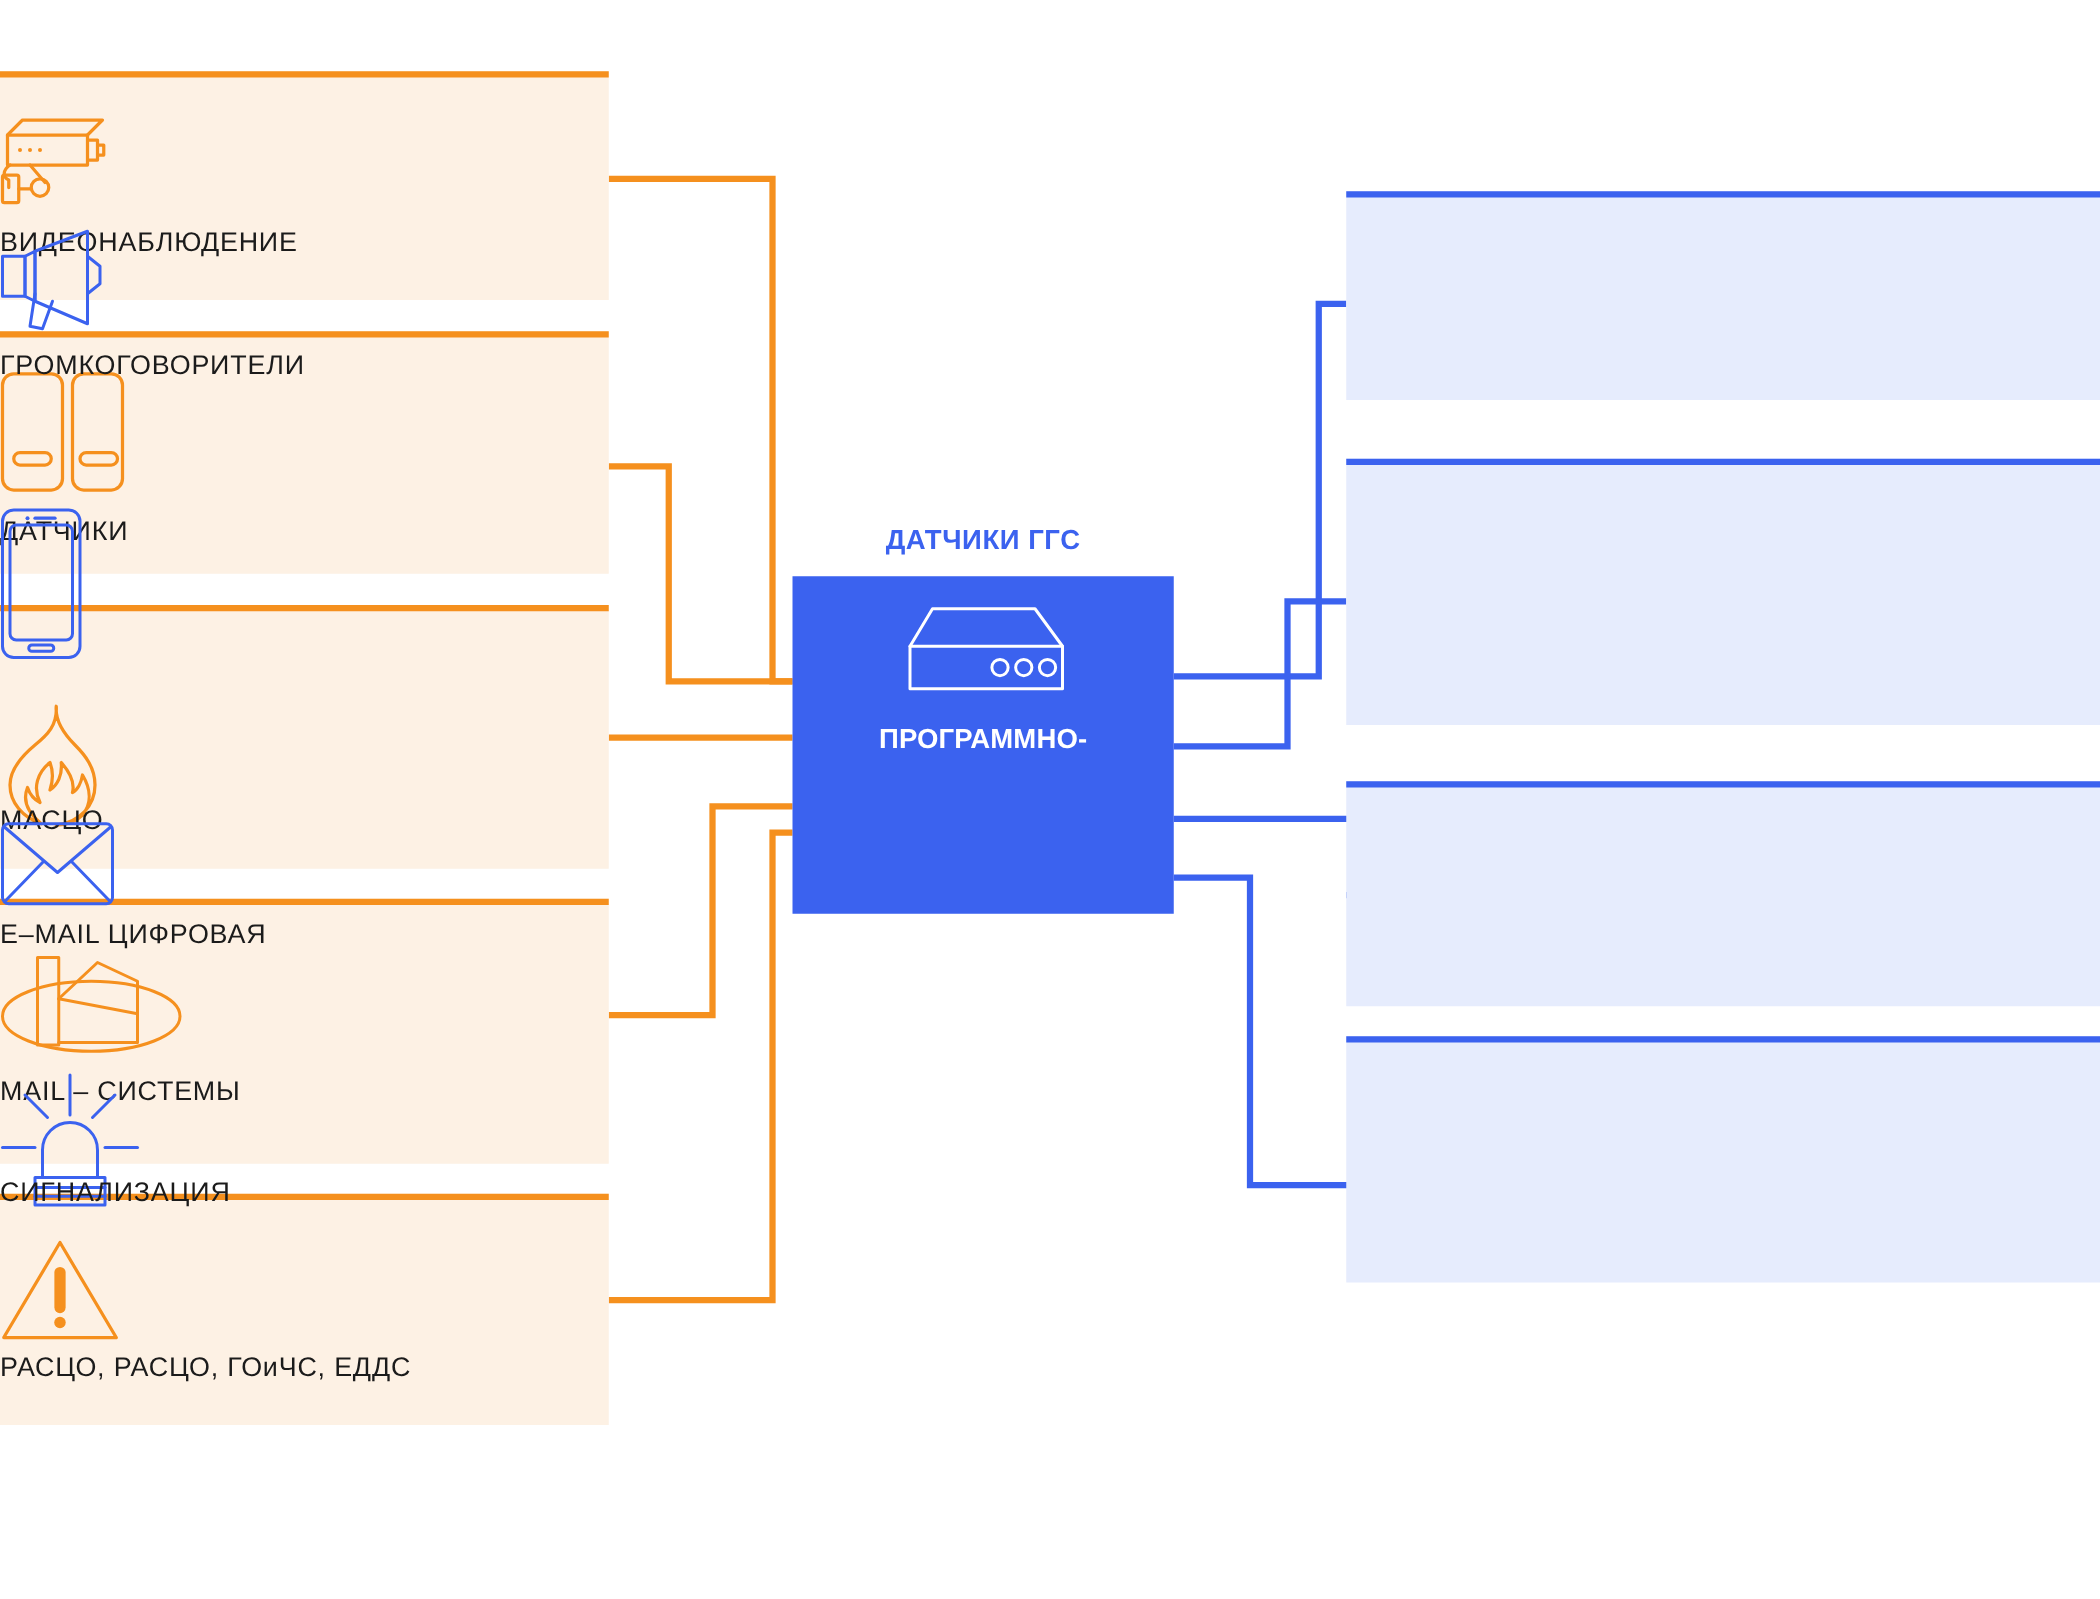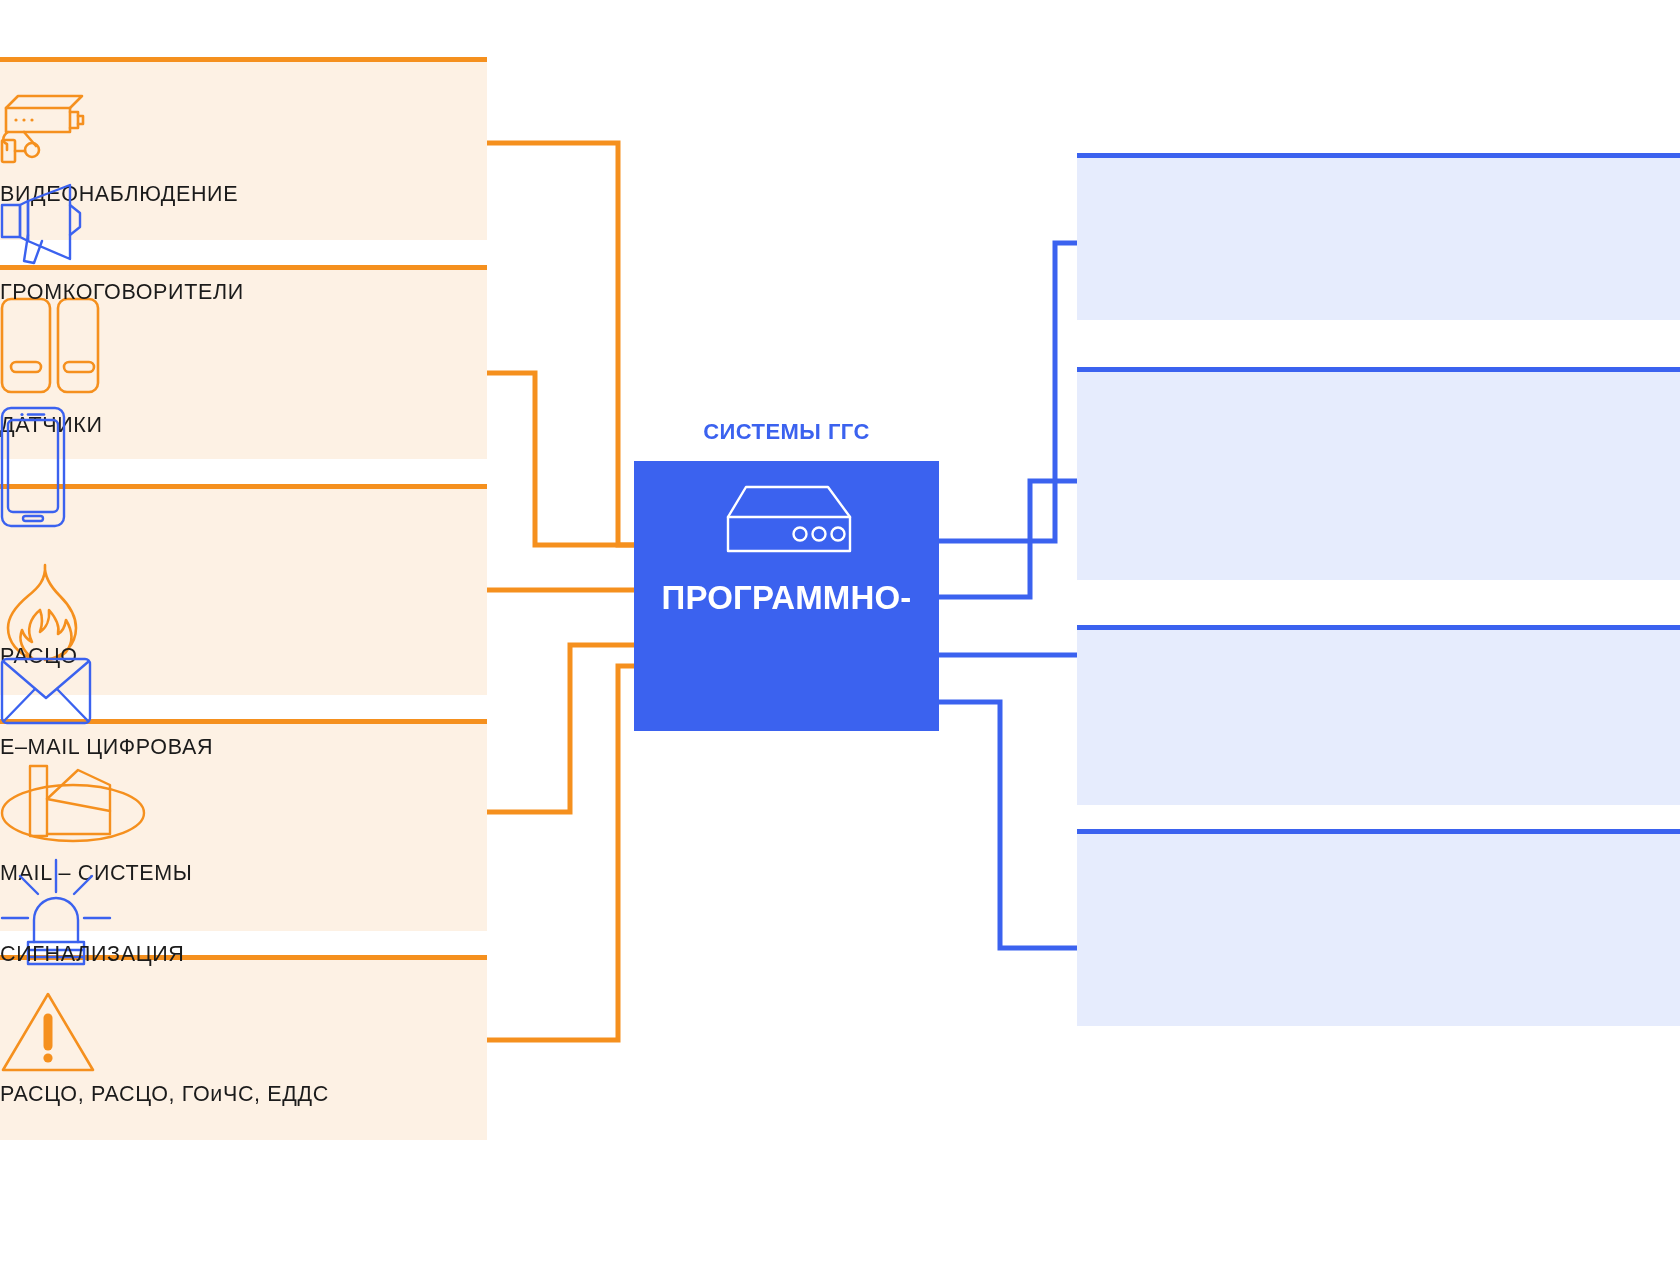--- a/index.html
+++ b/index.html
@@ -103,21 +103,21 @@
     transform: translateX(-50%);
     top: 22px;
   }
   #server-text {
     position: absolute;
     left: 0;
     right: 0;
     top: 116px;
     text-align: center;
     color: #ffffff;
-    font-size: 33px;
+    font-size: 22px;
     font-weight: 700;
     line-height: 1.30;
     letter-spacing: 0.005em;
   }
   #server-text .ln { display: block; }
 </style>
 </head>
 <body>
 
 <div id="canvas">
@@ -180,21 +180,21 @@
   <div class="panel left" id="panel-soue"></div>
   <span class="panel-icon" style="top:562px">
     <svg width="82" height="102" viewBox="0 0 82 102" fill="none" stroke="#f5901e" stroke-width="2.6" stroke-linecap="round" stroke-linejoin="round">
       <path d="M45,3 C46,18 38,26 28,34 C16,44 8,54 8,66 C8,80 18,92 33,97
                C22,88 18,78 22,68 C24,74 28,78 32,80 C26,68 30,56 40,48
                C43,56 42,64 40,70 C46,66 50,58 49,48 C56,56 60,64 58,72
                C62,70 65,64 66,58 C72,68 74,80 66,90 C60,96 52,98 45,98
                C64,96 76,82 76,66 C76,52 68,42 60,34 C50,24 44,14 45,3 Z"></path>
     </svg>
   </span>
-  <span class="panel-label" style="top:644px">РАСЦО</span>
+  <span class="panel-label" style="top:644px">МАСЦО</span>
 
   <div class="panel left" id="panel-psim"></div>
   <span class="panel-icon" style="top:761px">
     <svg width="146" height="82" viewBox="0 0 146 82" fill="none" stroke="#f5901e" stroke-width="2.4" stroke-linecap="round" stroke-linejoin="round">
       <ellipse cx="73" cy="52" rx="71" ry="28"></ellipse>
       <rect x="30" y="5" width="17" height="70"></rect>
       <path d="M47,38 L78,9 L110,24 L110,73 L47,73"></path>
       <path d="M47,38 L110,50"></path>
     </svg>
   </span>
@@ -253,21 +253,21 @@
       <path d="M2,60 L28,60"></path>
       <path d="M110,60 L84,60"></path>
       <path d="M34,84 L34,62 A22,22 0 0 1 78,62 L78,84"></path>
       <rect x="28" y="84" width="56" height="22"></rect>
       <path d="M28,92 L84,92"></path>
       <path d="M28,99 L84,99"></path>
     </svg>
   </span>
   <span class="panel-label" style="top:942px">СИГНАЛИЗАЦИЯ</span>
 
-  <div id="server-title">СИСТЕМЫ ГГС</div>
+  <div id="server-title">ДАТЧИКИ ГГС</div>
 
   <div id="server-box">
     <span id="server-icon">
       <svg width="142" height="72" viewBox="0 0 142 72" fill="none" stroke="#ffffff" stroke-width="2.4" stroke-linecap="round" stroke-linejoin="round">
         <path d="M12,34 L30,4 L112,4 L134,34"></path>
         <rect x="12" y="34" width="122" height="34"></rect>
         <circle cx="84" cy="51" r="6.5"></circle>
         <circle cx="103" cy="51" r="6.5"></circle>
         <circle cx="122" cy="51" r="6.5"></circle>
       </svg>

